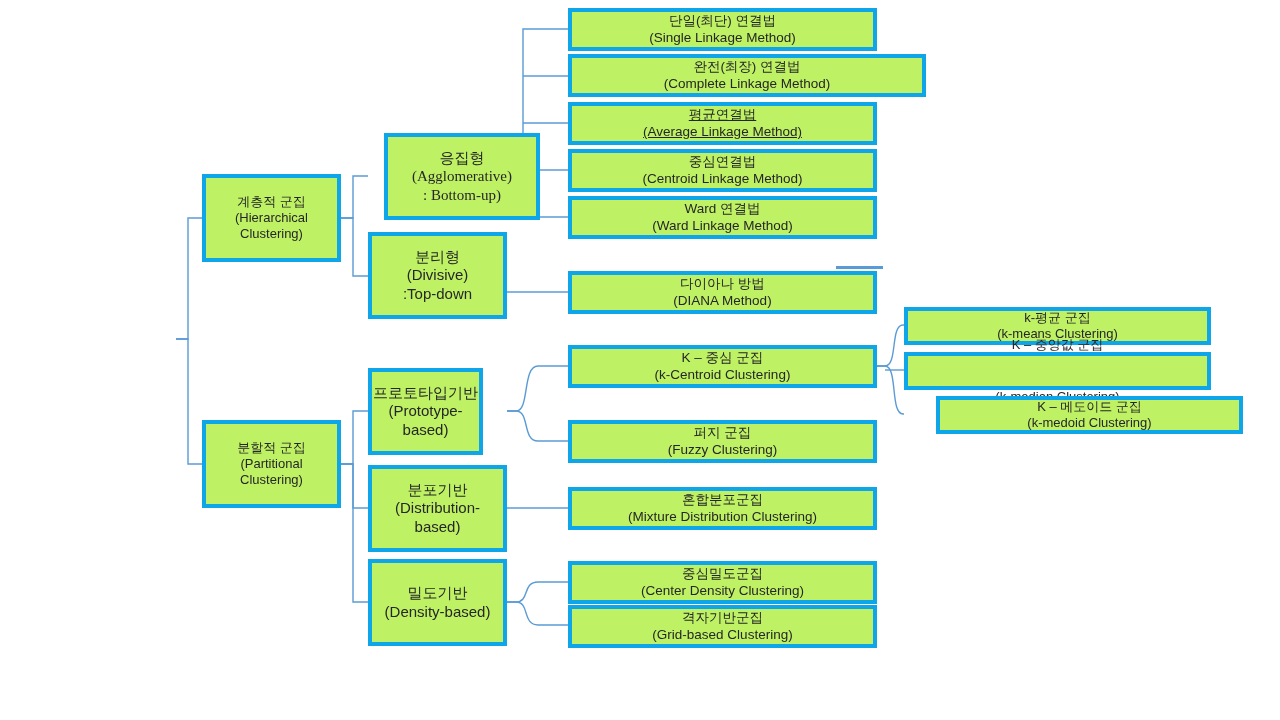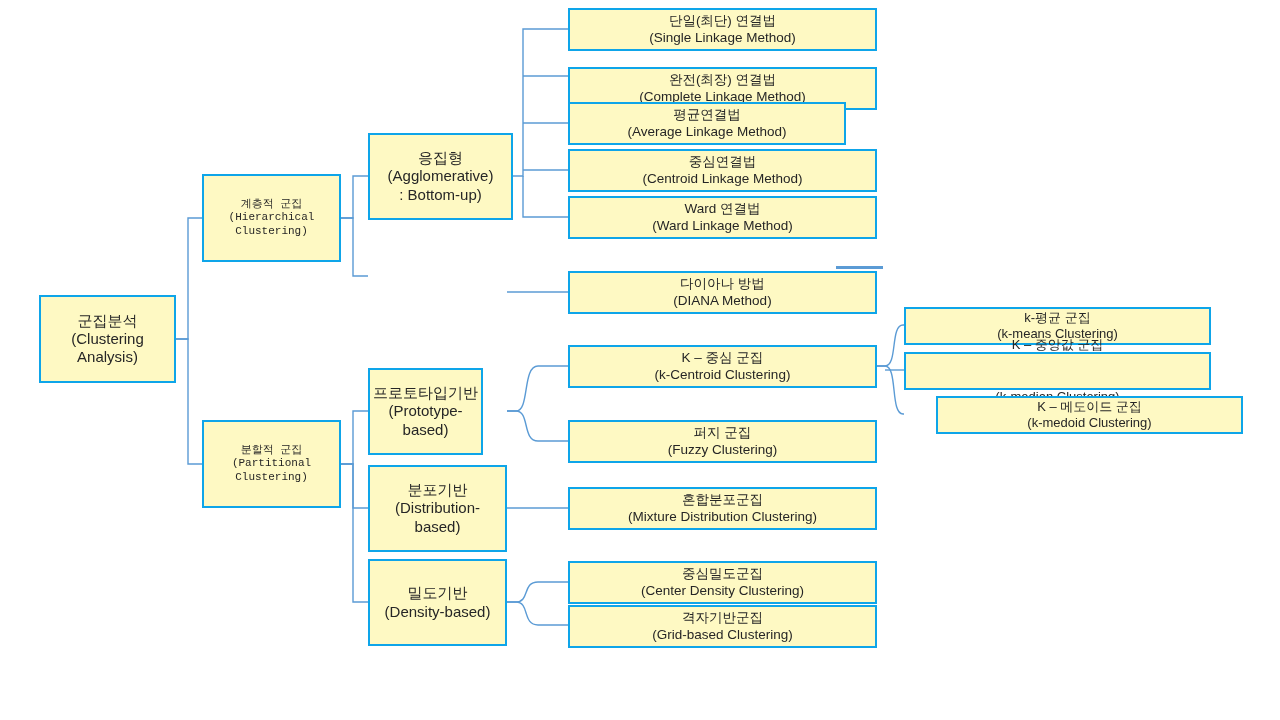--- a/index.html
+++ b/index.html
@@ -11,34 +11,34 @@
     position: relative;
     width: 1280px;
     height: 720px;
     background: #ffffff;
     font-family: "Liberation Sans", "DejaVu Sans", sans-serif;
     overflow: hidden;
   }
   .node {
     position: absolute;
     box-sizing: border-box;
-    border: 2px solid #0ea5e9;
-    background: #fef9c3;
+    border: 4px solid #0ea5e9;
+    background: #bef264;
     display: flex;
     flex-direction: column;
     align-items: center;
     justify-content: center;
     text-align: center;
     color: #262626;
     line-height: 1.22;
     z-index: 3;
   }
   .node .ln { display: block; white-space: nowrap; }
   .l1 { font-size: 15px; }
-  .l2 { font-size: 11px; font-family: Liberation Mono, monospace; }
+  .l2 { font-size: 13px; }
   .l3 { font-size: 15px; }
   .leaf { font-size: 13.5px; }
   .leaf2 { font-size: 13px; }
   svg.wires {
     position: absolute;
     left: 0; top: 0;
     width: 1280px;
     height: 720px;
     z-index: 1;
     overflow: visible;
@@ -87,44 +87,44 @@
     <line x1="885" y1="370" x2="904" y2="370"></line>
 
     <path d="M507 508 L568 508"></path>
 
     <path d="M507 602 L516 602 C530 602 522 582 538 582 L568 582"></path>
     <path d="M507 602 L516 602 C530 602 522 625 538 625 L568 625"></path>
   </svg>
 
   <div class="artifact" style="left:836px; top:266px; width:47px; height:3px;"></div>
 
-  <div class="node l1" style="left:39px; top:295px; width:137px; height:88px;">
-    <span class="ln">군집분석</span>
-    <span class="ln">(Clustering</span>
-    <span class="ln">Analysis)</span>
-  </div>
 
   <div class="node l2" style="left:202px; top:174px; width:139px; height:88px;">
     <span class="ln">계층적 군집</span>
     <span class="ln">(Hierarchical</span>
     <span class="ln">Clustering)</span>
   </div>
 
   <div class="node l2" style="left:202px; top:420px; width:139px; height:88px;">
     <span class="ln">분할적 군집</span>
     <span class="ln">(Partitional</span>
     <span class="ln">Clustering)</span>
   </div>
 
-  <div class="node l3" style="left:368px; top:133px; width:145px; height:87px;">
+  <div class="node l3" style="left:384px; top:133px; width:156px; height:87px;font-family:Liberation Serif, serif;">
     <span class="ln">응집형</span>
     <span class="ln">(Agglomerative)</span>
     <span class="ln">: Bottom-up)</span>
   </div>
 
+  <div class="node l3" style="left:368px; top:232px; width:139px; height:87px;">
+    <span class="ln">분리형</span>
+    <span class="ln">(Divisive)</span>
+    <span class="ln">:Top-down</span>
+  </div>
 
   <div class="node l3" style="left:368px; top:368px; width:115px; height:87px;text-align:center;">
     <span class="ln">프로토타입기반</span>
     <span class="ln">(Prototype-</span>
     <span class="ln">based)</span>
   </div>
 
   <div class="node l3" style="left:368px; top:465px; width:139px; height:87px;">
     <span class="ln">분포기반</span>
     <span class="ln">(Distribution-</span>
@@ -134,26 +134,26 @@
   <div class="node l3" style="left:368px; top:559px; width:139px; height:87px;">
     <span class="ln">밀도기반</span>
     <span class="ln">(Density-based)</span>
   </div>
 
   <div class="node leaf" style="left:568px; top:8px; width:309px; height:43px;">
     <span class="ln">단일(최단) 연결법</span>
     <span class="ln">(Single Linkage Method)</span>
   </div>
 
-  <div class="node leaf" style="left:568px; top:67px; width:309px; height:43px;text-align:right;">
+  <div class="node leaf" style="left:568px; top:54px; width:358px; height:43px;text-align:right;">
     <span class="ln">완전(최장) 연결법</span>
     <span class="ln">(Complete  Linkage Method)</span>
   </div>
 
-  <div class="node leaf" style="left:568px; top:102px; width:278px; height:43px;">
+  <div class="node leaf" style="left:568px; top:102px; width:309px; height:43px;text-decoration:underline;">
     <span class="ln">평균연결법</span>
     <span class="ln">(Average Linkage Method)</span>
   </div>
 
   <div class="node leaf" style="left:568px; top:149px; width:309px; height:43px;">
     <span class="ln">중심연결법</span>
     <span class="ln">(Centroid  Linkage Method)</span>
   </div>
 
   <div class="node leaf" style="left:568px; top:196px; width:309px; height:43px;">

